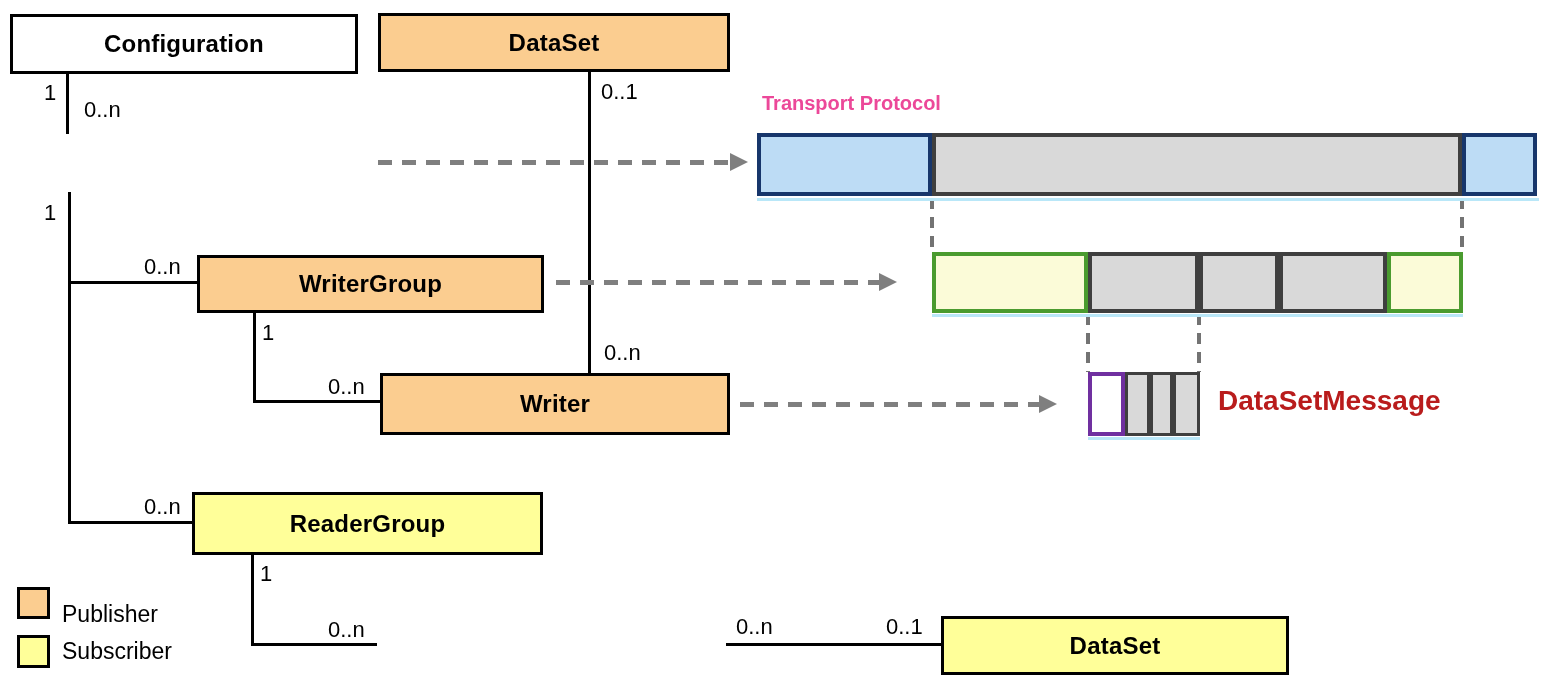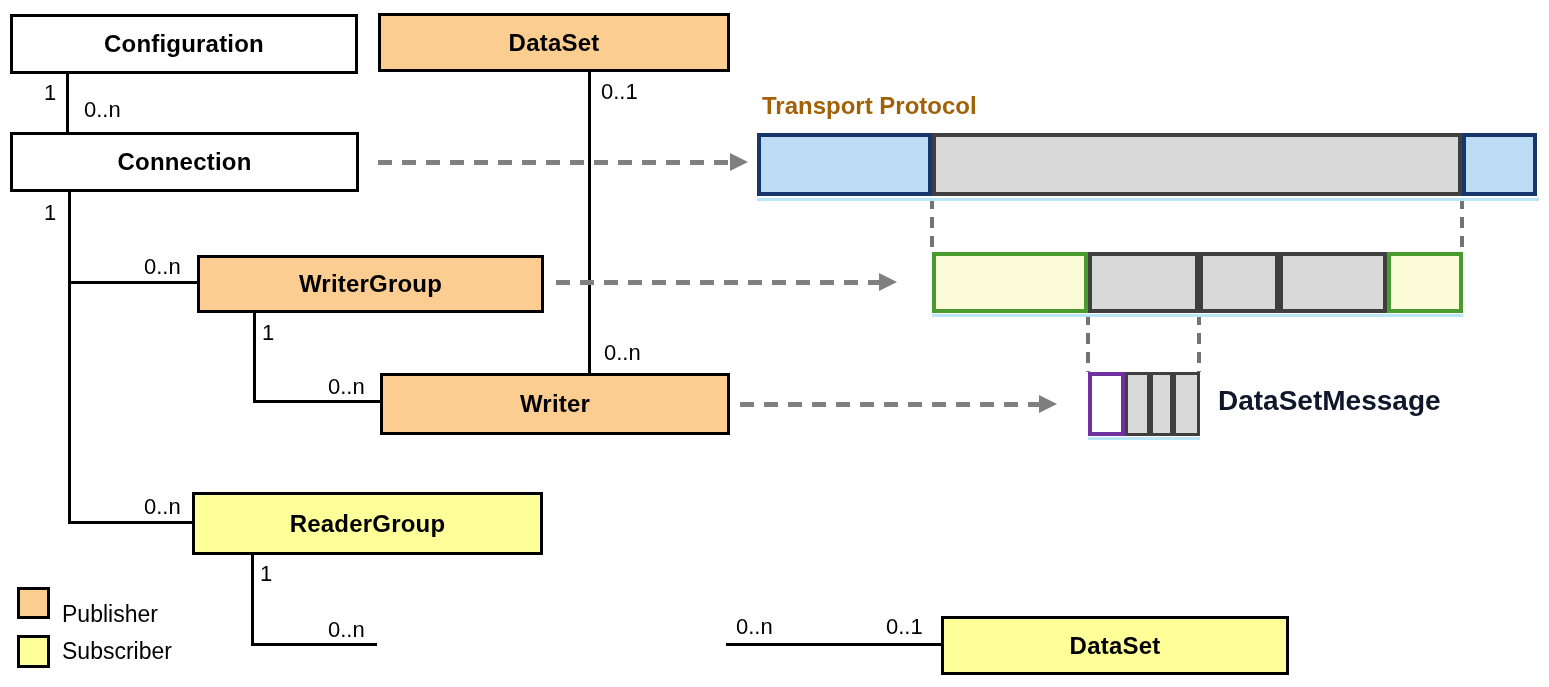--- a/index.html
+++ b/index.html
@@ -21,23 +21,23 @@
   .seg.blue{background:#BDDCF5;border:4px solid #17366B;}
   .seg.gray{background:#D9D9D9;border:4px solid #3F3F3F;}
   .seg.paleyellow{background:#FBFBD8;border:4px solid #4A9B2F;}
   .seg.purple{background:#FFFFFF;border:4px solid #7030A0;}
   .seg.smallgray{background:#D9D9D9;border:3px solid #3F3F3F;}
   .dash-h{position:absolute;height:5px;background:repeating-linear-gradient(90deg,#7F7F7F 0 14px,transparent 14px 24px);}
   .dash-v{position:absolute;width:4px;background:repeating-linear-gradient(180deg,#737373 0 11px,transparent 11px 19px);}
   .ah{position:absolute;width:0;height:0;border-top:9px solid transparent;border-bottom:9px solid transparent;border-left:18px solid #7F7F7F;}
   .glow{position:absolute;height:3px;background:#B9E7F8;}
   .sec{position:absolute;font-weight:bold;white-space:nowrap;}
-  .sec.tp{color:#a16207;font-size:24px;}
+  .sec.tp{color:#ec4899;font-size:20px;}
   .sec.nm{color:#3E9B28;font-size:27px;}
-  .sec.dsm{color:#0f172a;font-size:28px;}
+  .sec.dsm{color:#b91c1c;font-size:28px;}
   .sw{position:absolute;border:3px solid #000;}
   .legend-label{position:absolute;font-size:23px;color:#000;white-space:nowrap;}
 </style>
 </head>
 <body>
 
 <div id="canvas">
 
   <div class="ln" style="left:66px;top:74px;width:3px;height:60px;"></div>
   <div class="ln" style="left:68px;top:192px;width:3px;height:332px;"></div>
@@ -80,21 +80,20 @@
   <div class="glow" style="left:932px;top:314px;width:531px;"></div>
 
   <div class="seg purple" style="left:1088px;top:372px;width:37px;height:64px;"></div>
   <div class="seg smallgray" style="left:1125px;top:372px;width:25px;height:64px;"></div>
   <div class="seg smallgray" style="left:1150px;top:372px;width:23px;height:64px;"></div>
   <div class="seg smallgray" style="left:1173px;top:372px;width:27px;height:64px;"></div>
   <div class="glow" style="left:1088px;top:437px;width:112px;"></div>
 
   <div class="box" style="left:10px;top:14px;width:348px;height:60px;">Configuration</div>
   <div class="box orange" style="left:378px;top:13px;width:352px;height:59px;">DataSet</div>
-  <div class="box" style="left:10px;top:132px;width:349px;height:60px;">Connection</div>
   <div class="box orange" style="left:197px;top:255px;width:347px;height:58px;">WriterGroup</div>
   <div class="box orange" style="left:380px;top:373px;width:350px;height:62px;">Writer</div>
   <div class="box yellow" style="left:192px;top:492px;width:351px;height:63px;">ReaderGroup</div>
   <div class="box yellow" style="left:941px;top:616px;width:348px;height:59px;">DataSet</div>
 
   <div class="mult" style="left:44px;top:80px;">1</div>
   <div class="mult" style="left:84px;top:97px;">0..n</div>
   <div class="mult" style="left:44px;top:200px;">1</div>
   <div class="mult" style="left:144px;top:254px;">0..n</div>
   <div class="mult" style="left:144px;top:494px;">0..n</div>

